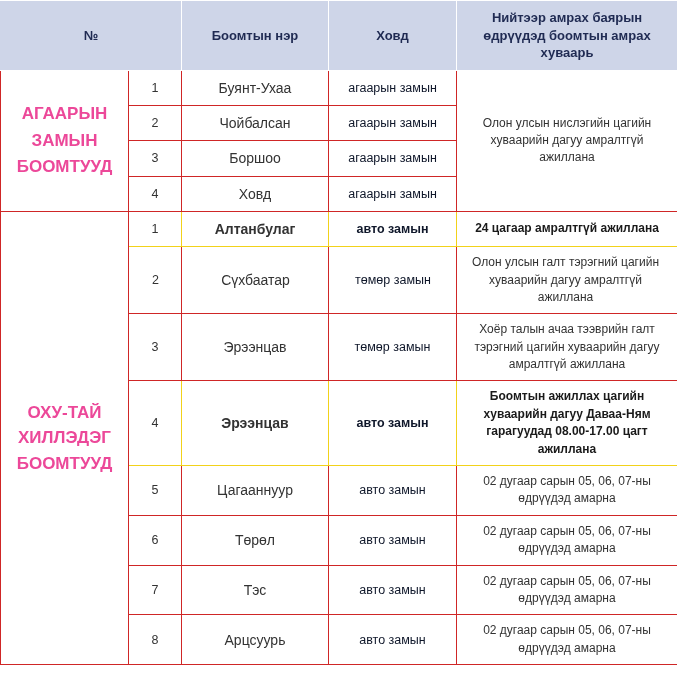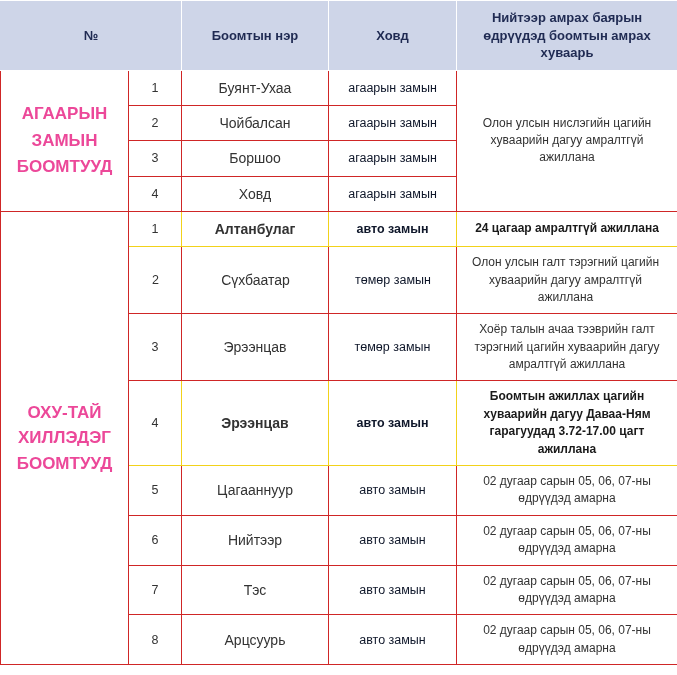--- a/index.html
+++ b/index.html
@@ -128,31 +128,31 @@
     <tr>
       <td class="num">3</td>
       <td class="name">Эрээнцав</td>
       <td class="type">төмөр замын</td>
       <td class="note">Хоёр талын ачаа тээврийн галт тэрэгний цагийн хуваарийн дагуу амралтгүй ажиллана</td>
     </tr>
     <tr class="hl">
       <td class="num">4</td>
       <td class="name bold">Эрээнцав</td>
       <td class="type bold">авто замын</td>
-      <td class="note bold">Боомтын ажиллах цагийн хуваарийн дагуу Даваа-Ням гарагуудад 3.72-17.00 цагт ажиллана</td>
+      <td class="note bold">Боомтын ажиллах цагийн хуваарийн дагуу Даваа-Ням гарагуудад 08.00-17.00 цагт ажиллана</td>
     </tr>
     <tr>
       <td class="num">5</td>
       <td class="name">Цагааннуур</td>
       <td class="type">авто замын</td>
       <td class="note">02 дугаар сарын 05, 06, 07-ны өдрүүдэд амарна</td>
     </tr>
     <tr>
       <td class="num">6</td>
-      <td class="name">Нийтээр</td>
+      <td class="name">Төрөл</td>
       <td class="type">авто замын</td>
       <td class="note">02 дугаар сарын 05, 06, 07-ны өдрүүдэд амарна</td>
     </tr>
     <tr>
       <td class="num">7</td>
       <td class="name">Тэс</td>
       <td class="type">авто замын</td>
       <td class="note">02 дугаар сарын 05, 06, 07-ны өдрүүдэд амарна</td>
     </tr>
     <tr>

